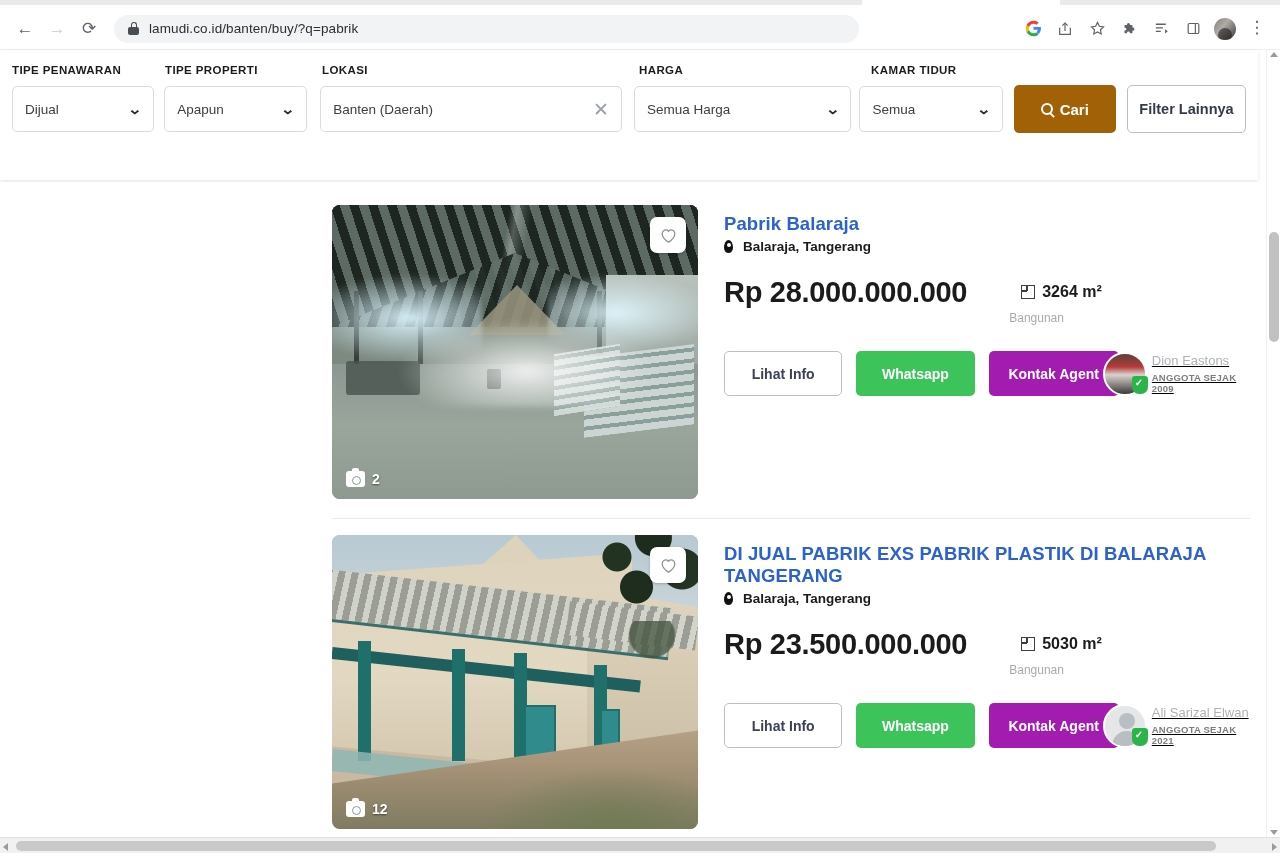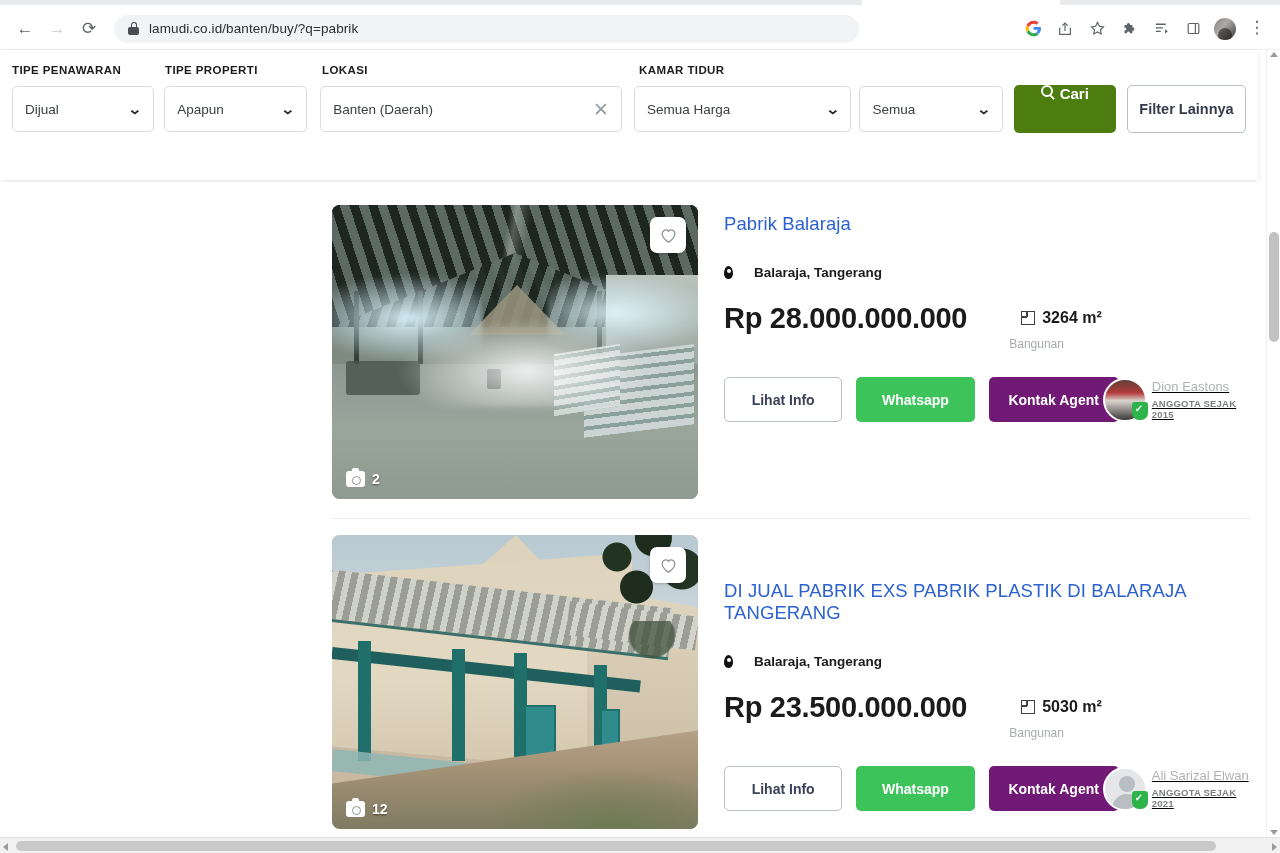--- a/index.html
+++ b/index.html
@@ -92,23 +92,23 @@
     font-size: 13.5px; color: #3c4043;
   }
   .sel-box .caret {
     margin-left: auto; color: #2b2f33; font-size: 14px; font-weight: bold;
     transform: scaleX(1.25);
   }
   .clear-x {
     margin-left: auto; color: #9aa0a6; font-size: 19px; font-weight: 300; line-height: 1;
   }
   .btn-cari {
-    height: 48px; background: #4d7c0f; border: none; border-radius: 5px;
+    height: 48px; background: #a16207; border: none; border-radius: 5px;
     color: #ffffff; font-size: 15px; font-weight: bold;
-    display: flex; align-items: flex-start; justify-content: center; gap: 7px;
+    display: flex; align-items: center; justify-content: center; gap: 7px;
     cursor: pointer;
   }
   .btn-cari .mag {
     width: 12px; height: 12px; border: 2px solid #fff; border-radius: 50%;
     position: relative; display: inline-block;
   }
   .btn-cari .mag::after {
     content: ""; position: absolute; right: -4px; bottom: -3px;
     width: 6px; height: 2px; background: #fff; transform: rotate(45deg);
   }
@@ -295,25 +295,25 @@
     content:""; position:absolute; left:6px; top:-3px; width:7px; height:4px;
     background:#ffffff; border-radius:2px 2px 0 0;
   }
   .cam-icon::after {
     content:""; position:absolute; left:6px; top:5px; width:7px; height:7px;
     border:1.5px solid #8d9b94; border-radius:50%;
   }
 
   .info { padding-left: 26px; padding-top: 8px; width: 552px; position: relative; }
   .list-title {
-    color: #2c62cf; font-size: 18.5px; font-weight: normal; line-height: 1.2;
+    color: #2c62cf; font-size: 18.5px; font-weight: bold; line-height: 1.2;
     letter-spacing: .1px;
   }
-  .list-title.caps { font-size: 18.5px; margin-top: 37px; }
-  .loc-row { display: flex; align-items: center; gap: 21px; margin-top: 30px; }
+  .list-title.caps { font-size: 18.5px; }
+  .loc-row { display: flex; align-items: center; gap: 10px; margin-top: 4px; }
   .pin {
     width: 9px; height: 13px; background: #111; flex: none;
     border-radius: 50% 50% 50% 50% / 60% 60% 40% 40%;
     position: relative;
   }
   .pin::after {
     content:""; position:absolute; left:2.5px; top:3px; width:4px; height:4px;
     background:#fff; border-radius:50%;
   }
   .loc-text { font-size: 13.5px; font-weight: bold; color: #1b1b1b; }
@@ -343,21 +343,21 @@
     background: #ffffff; color: #3a4257; font-size: 14px; font-weight: bold;
     display: flex; align-items: center; justify-content: center; cursor: pointer;
   }
   .btn-wa {
     width: 127px; height: 45px; margin-left: 14px; border: none; border-radius: 5px;
     background: #3cc35a; color: #ffffff; font-size: 14px; font-weight: bold;
     display: flex; align-items: center; justify-content: center; cursor: pointer;
   }
   .btn-agent {
     width: 140px; height: 45px; margin-left: 14px; border: none; border-radius: 5px;
-    background: #701a75; color: #ffffff; font-size: 14px; font-weight: bold;
+    background: #a21caf; color: #ffffff; font-size: 14px; font-weight: bold;
     display: flex; align-items: center; justify-content: center; cursor: pointer;
   }
   .agent-box { display: flex; align-items: center; margin-left: -16px; }
   .agent-avatar {
     width: 44px; height: 44px; border-radius: 50%; border: 2px solid #ffffff;
     position: relative; overflow: hidden; flex: none;
     background: #cfd3d6;
   }
   .agent-avatar.photo1 {
     background: linear-gradient(180deg,#5f4038 0%,#b33b3b 32%,#d9d3cc 52%,#3a3a3a 100%);
@@ -490,20 +490,21 @@
     </div>
     <div class="tb-icon dots-menu">⋮</div>
   </div>
 </div>
 
 <div class="filter-bar">
   <div class="filter-row-labels">
     <div class="filter-label" style="width:153px">TIPE PENAWARAN</div>
     <div class="filter-label" style="width:157px">TIPE PROPERTI</div>
     <div class="filter-label" style="width:317px">LOKASI</div>
+    <div class="filter-label" style="width:232px">HARGA</div>
     <div class="filter-label" style="width:155px">KAMAR TIDUR</div>
   </div>
 
   <div class="filter-row-fields">
     <div class="sel-wrap" style="width:147px">
       <div class="sel-box">
         <span>Dijual</span>
         <span class="caret">⌄</span>
       </div>
     </div>
@@ -587,21 +588,21 @@
       </div>
       <div class="actions">
         <div class="btn-lihat">Lihat Info</div>
         <div class="btn-wa">Whatsapp</div>
         <div class="btn-agent">Kontak Agent</div>
         <div class="agent-box">
           <span class="agent-avatar photo1"></span>
           <span class="verify-badge"></span>
           <span class="agent-meta">
             <span class="agent-name" style="display:block">Dion Eastons</span>
-            <span class="agent-since" style="display:block">ANGGOTA SEJAK 2015</span>
+            <span class="agent-since" style="display:block">ANGGOTA SEJAK 2009</span>
           </span>
         </div>
       </div>
     </div>
   </div>
 
   <div class="divider" style="top:336px"></div>
 
   <div class="listing" style="top:353px">
     <div class="photo ph-exterior">

